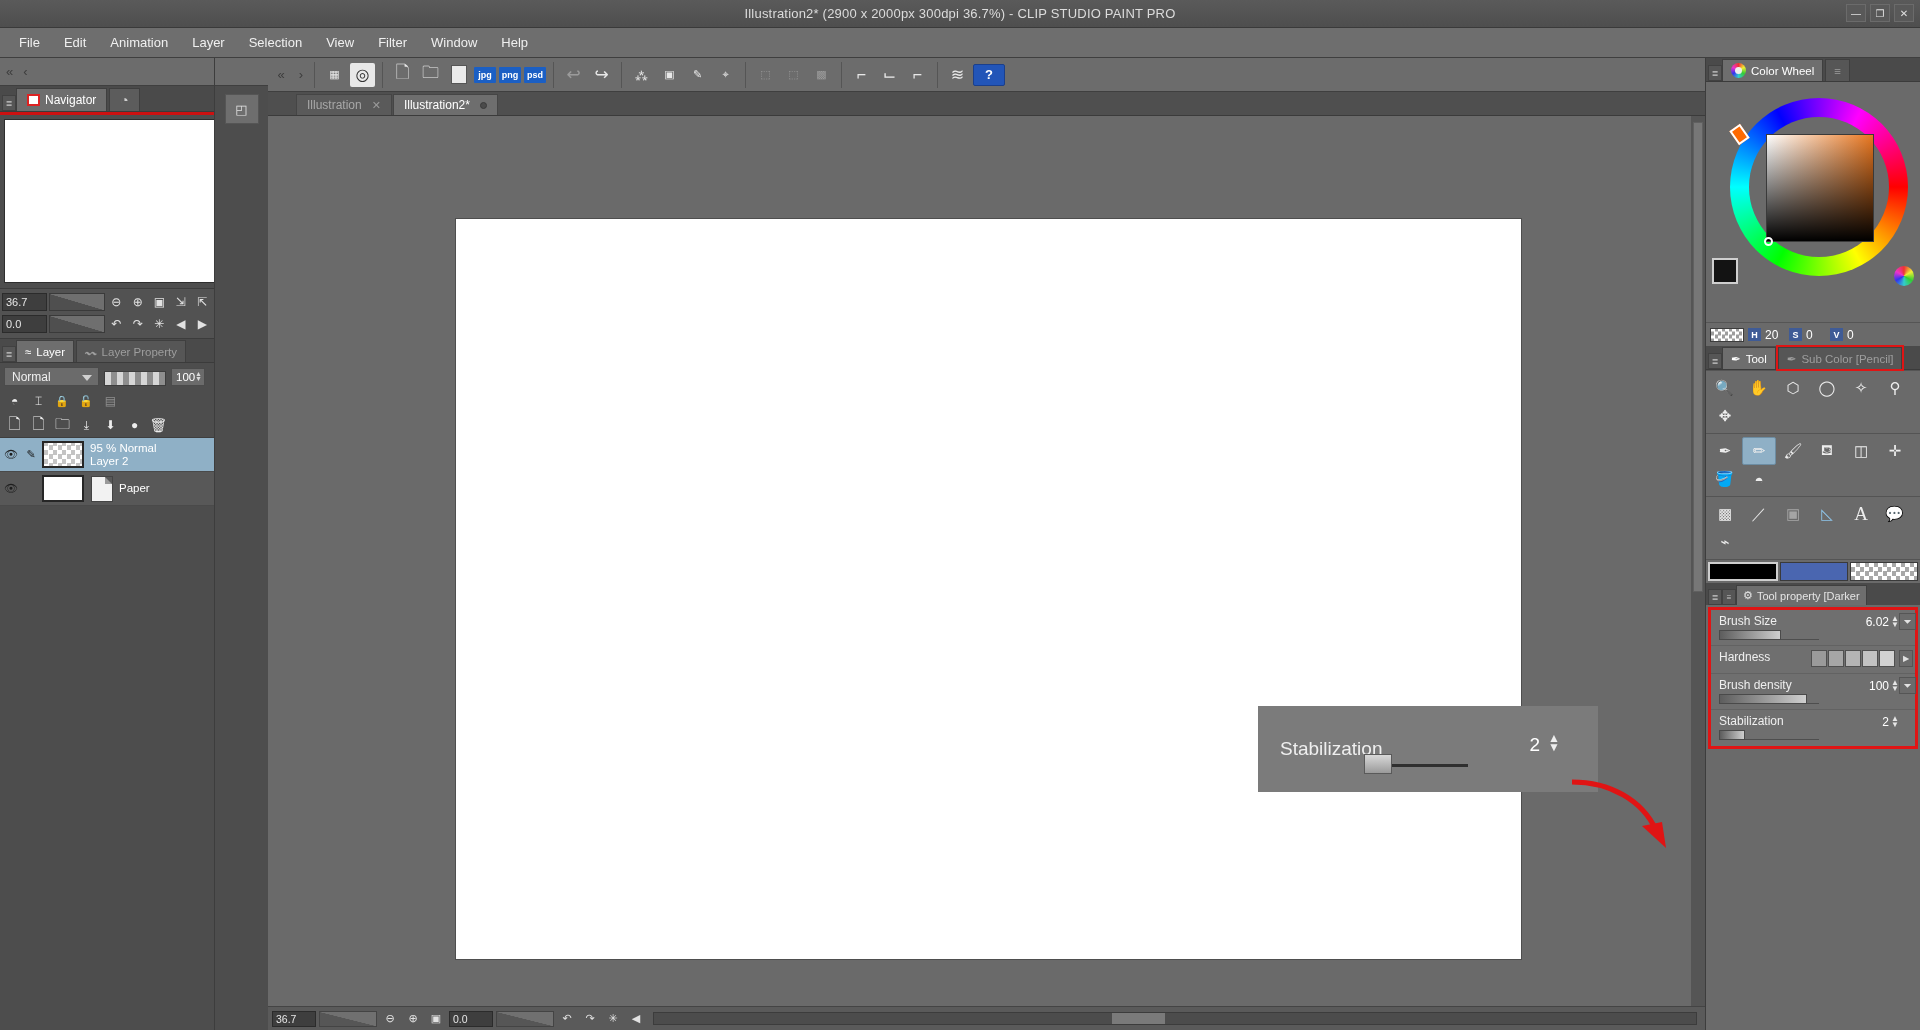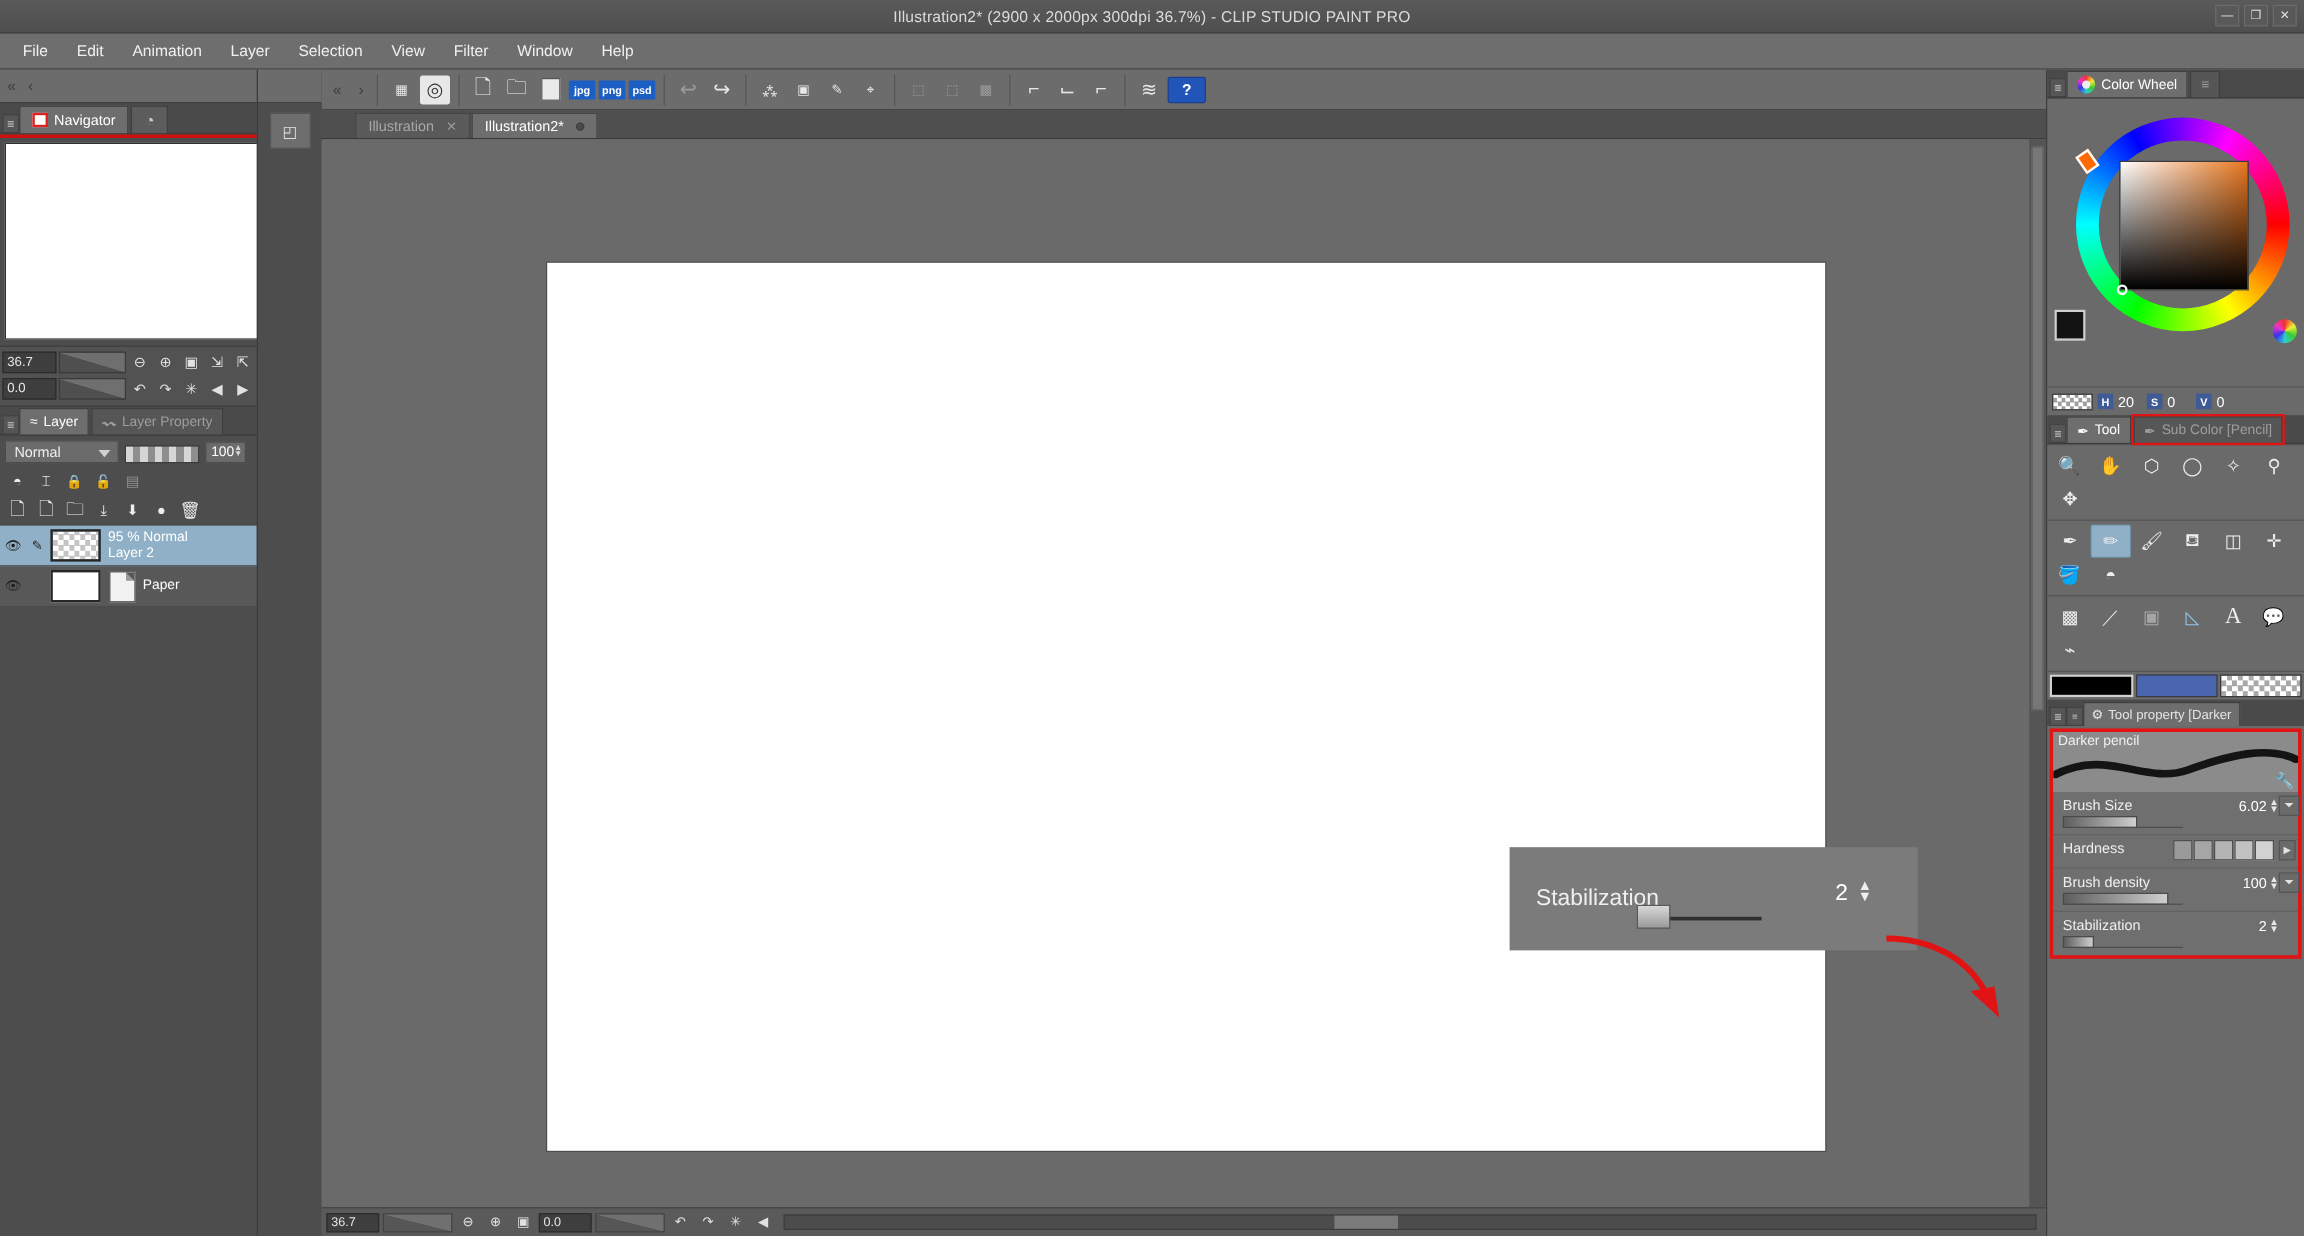--- a/index.html
+++ b/index.html
@@ -571,27 +571,20 @@
     <div class="tp-tabs">
       <span class="menu-ico">≣</span>
       <span class="menu-ico">≡</span>
       <div class="tp-tab">
         <span>⚙</span>
         <span>Tool property [Darker</span>
       </div>
     </div>
 
     <div class="toolprop">
-      <div class="tp-head">
-        <span class="lbl">Darker pencil</span>
-        <svg class="stroke" viewBox="0 0 200 44" preserveAspectRatio="none">
-          <path d="M2 30 C 45 6, 75 40, 110 26 S 175 4, 198 16" stroke="#141414" stroke-width="7" fill="none" stroke-linecap="round"></path>
-        </svg>
-        <span class="wrench">🔧</span>
-      </div>
 
       <div class="tp-row">
         <div class="tp-lbl">Brush Size</div>
         <div class="tp-val">6.02</div>
         <div class="tp-spin">▲<br>▼</div>
         <div class="tp-lock">⏷</div>
         <div class="tp-slider">
           <div class="tp-fill" style="width:62%"></div>
         </div>
       </div>

